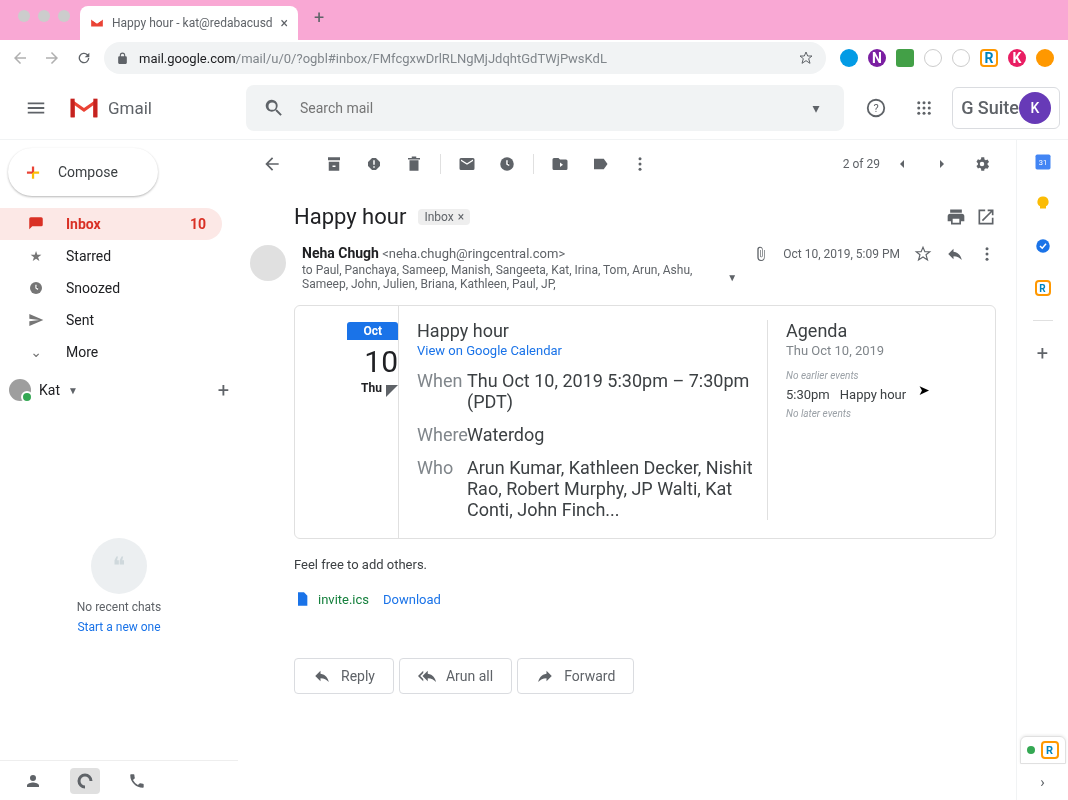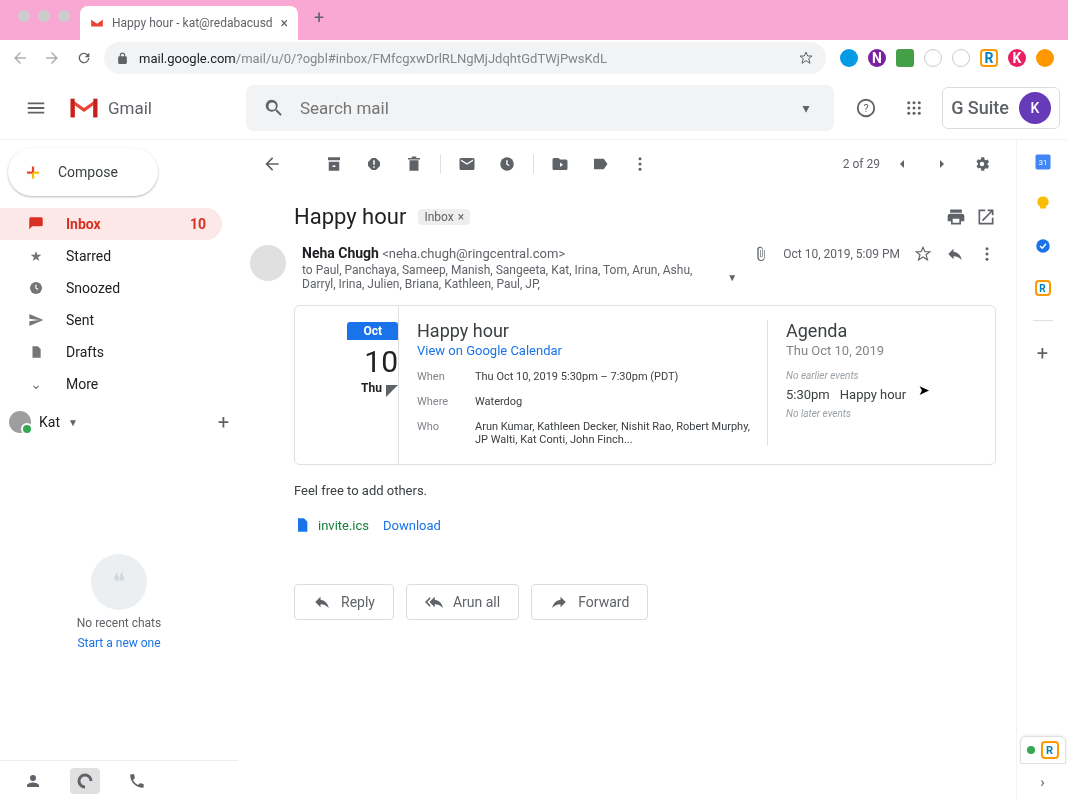--- a/index.html
+++ b/index.html
@@ -25,25 +25,25 @@
   .ext-icons span { width:18px; height:18px; display:flex; align-items:center; justify-content:center; font-size:14px; }
   .ext-circle{width:18px;height:18px;border-radius:50%;display:flex;align-items:center;justify-content:center;font-size:10px;color:#fff;font-weight:bold;}
 
   
   .gmail { display:flex; flex-direction:column; height: calc(800px - 76px); }
   .gm-header { height:64px; display:flex; align-items:center; padding:0 8px 0 16px; gap:12px; border-bottom:1px solid #f1f3f4;}
   .gm-menu{width:40px;height:40px;display:flex;align-items:center;justify-content:center;color:#5f6368;cursor:pointer;border-radius:50%;}
   .gm-logo { display:flex; align-items:center; gap:8px; font-size:17px; color:#5f6368; width:166px;}
   .gm-search { flex:1; max-width:720px; background:#f1f3f4; border-radius:8px; height:46px; display:flex; align-items:center; padding:0 6px; gap:4px; }
   .gm-search .sicon{width:44px;display:flex;justify-content:center;color:#5f6368;}
-  .gm-search input{flex:1;border:none;background:transparent;font-size:17px;outline:none;color:#5f6368;}
+  .gm-search input{flex:1;border:none;background:transparent;font-size:14px;outline:none;color:#5f6368;}
   .gm-search .drop{width:44px;display:flex;justify-content:center;color:#5f6368;cursor:pointer;}
   .gm-header-right{display:flex;align-items:center;gap:8px;margin-left:auto;}
   .hdr-icon{width:40px;height:40px;display:flex;align-items:center;justify-content:center;color:#5f6368;cursor:pointer;border-radius:50%;}
-  .gsuite{border:1px solid #dadce0;border-radius:6px;padding:4px 8px;display:flex;align-items:center;gap:10px;}
+  .gsuite{border:1px solid #dadce0;border-radius:6px;padding:4px 8px;display:flex;align-items:center;}
   .gsuite-text{font-size:18px;color:#5f6368;font-weight:500;}
   .avatar{width:32px;height:32px;border-radius:50%;background:#673ab7;color:#fff;display:flex;align-items:center;justify-content:center;font-weight:500;}
 
   .gm-body { flex:1; display:flex; overflow:hidden; }
 
   
   .sidebar{width:238px;flex:none;display:flex;flex-direction:column;padding-top:8px;}
   .compose{margin:0 0 12px 8px;width:150px;height:48px;border-radius:24px;box-shadow:0 1px 2px rgba(0,0,0,0.2),0 1px 3px rgba(0,0,0,0.1);display:flex;align-items:center;gap:14px;padding-left:14px;font-size:14px;color:#3c4043;cursor:pointer;background:#fff;}
   .compose .plus{font-size:22px;font-weight:bold;background:linear-gradient(135deg,#4285f4 25%,#ea4335 25% 50%,#fbbc05 50% 75%,#34a853 75%);-webkit-background-clip:text;color:transparent;}
   .nav-item{height:32px;border-radius:0 16px 16px 0;margin-right:16px;display:flex;align-items:center;padding-left:26px;gap:20px;color:#202124;cursor:pointer;font-size:14px;}
@@ -83,33 +83,33 @@
   .invite-card{border:1px solid #e0e0e0;border-radius:6px;margin-top:14px;display:flex;overflow:hidden;}
   .cal-badge{width:104px;display:flex;flex-direction:column;align-items:flex-end;padding:16px 0;border-right:1px solid #e0e0e0;}
   .cal-month{background:#1a73e8;color:#fff;font-size:12px;font-weight:bold;padding:2px 16px;border-radius:3px 3px 0 0;}
   .cal-day{font-size:30px;font-weight:400;margin-top:4px;}
   .cal-dow{font-size:12px;font-weight:bold;margin-top:2px;display:flex;align-items:center;gap:4px;}
   .cal-dow .corner{display:inline-block;border-width:6px;border-style:solid;border-color:#5f6368 transparent transparent #5f6368;transform:translateY(3px);}
   .invite-body{flex:1;padding:14px 18px 18px;display:flex;}
   .invite-left{flex:1;padding-right:14px;}
   .invite-title{font-size:18px;color:#3c4043;margin-bottom:2px;}
   .invite-link{color:#1a73e8;font-size:13px;cursor:pointer;}
-  .kv{display:flex;gap:12px;margin-top:12px;font-size:11px;}
+  .kv{display:flex;gap:4px;margin-top:12px;font-size:18px;}
   .kv .k{width:46px;color:#80868b;}
   .kv .v{flex:1;color:#3c4043;}
   .invite-right{width:210px;border-left:1px solid #e0e0e0;padding-left:18px;}
   .agenda-title{font-size:18px;color:#3c4043;}
   .agenda-date{font-size:13px;color:#80868b;margin-top:2px;}
   .agenda-empty{font-style:italic;color:#9aa0a6;font-size:10px;margin-top:12px;}
   .agenda-event{display:flex;gap:10px;font-size:13px;color:#3c4043;margin-top:6px;}
   .body-text{margin-top:18px;font-size:13px;color:#3c4043;}
   .attach{margin-top:18px;display:flex;align-items:center;gap:8px;font-size:13px;}
   .attach .fileico{color:#1a73e8;}
   .attach a{color:#1a73e8;text-decoration:none;margin-left:6px;}
-  .reply-row{display:flex;gap:12px;margin-top:50px;}
+  .reply-row{display:flex;gap:5px;margin-top:50px;}
   .reply-btn{border:1px solid #dadce0;border-radius:4px;padding:8px 18px;display:flex;align-items:center;gap:10px;color:#5f6368;font-size:14px;cursor:pointer;background:#fff;}
 
   
   .right-rail{width:52px;flex:none;border-left:1px solid #f1f3f4;display:flex;flex-direction:column;align-items:center;padding-top:12px;gap:22px;}
   .rail-icon{width:20px;height:20px;display:flex;align-items:center;justify-content:center;font-size:15px;cursor:pointer;}
   .rail-sep{width:20px;height:1px;background:#e0e0e0;}
   .rail-bottom{margin-top:auto;margin-bottom:8px;display:flex;flex-direction:column;align-items:center;gap:8px;}
   .rc-widget{display:flex;align-items:center;gap:6px;border:1px solid #e0e0e0;border-radius:6px 6px 0 0;padding:4px 6px;box-shadow:0 -1px 3px rgba(0,0,0,0.08);}
   .green-dot{width:8px;height:8px;border-radius:50%;background:#34a853;}
 
@@ -280,28 +280,20 @@
           </span>
         <span>Snoozed</span>
       </div>
       <div class="nav-item">
         <span class="ico">
             <svg width="16" height="16" viewBox="0 0 24 24">
               <path fill="currentColor" d="M2 21l21-9L2 3v7l15 2-15 2z"></path>
             </svg>
           </span>
         <span>Sent</span>
-      </div>
-      <div class="nav-item">
-        <span class="ico">
-            <svg width="14" height="16" viewBox="0 0 24 24">
-              <path fill="currentColor" d="M6 2h9l5 5v15H6z"></path>
-            </svg>
-          </span>
-        <span>Drafts</span>
       </div>
       <div class="nav-item">
         <span class="ico">⌄</span>
         <span>More</span>
       </div>
       <div class="user-row">
         <div class="uavatar"></div>
         <span>Kat</span>
         <span style="font-size:10px;color:#5f6368">▼</span>
         <span class="add">+</span>
@@ -426,21 +418,21 @@
         </div>
 
         <div class="sender-row">
           <div class="sender-avatar"></div>
           <div class="sender-info">
             <div class="sender-line1">
               <span class="name">Neha Chugh</span>
               <span>&lt;neha.chugh@ringcentral.com&gt;</span>
             </div>
             <div class="sender-line2">
-              <span>to Paul, Panchaya, Sameep, Manish, Sangeeta, Kat, Irina, Tom, Arun, Ashu, Darryl, Irina, Julien, Briana, Kathleen, Paul, JP,</span>
+              <span>to Paul, Panchaya, Sameep, Manish, Sangeeta, Kat, Irina, Tom, Arun, Ashu, Sameep, John, Julien, Briana, Kathleen, Paul, JP,</span>
               <span style="font-size:10px">▼</span>
             </div>
           </div>
           <div class="sender-meta">
             <span>
                 <svg width="16" height="16" viewBox="0 0 24 24">
                   <path fill="currentColor" d="M16.5 6v11a4 4 0 0 1-8 0V5a2.5 2.5 0 0 1 5 0v10a1 1 0 0 1-2 0V6h-1v9a2 2 0 0 0 4 0V5a4 4 0 0 0-8 0v12a5.5 5.5 0 0 0 11 0V6z"></path>
                 </svg>
               </span>
             <span>Oct 10, 2019, 5:09 PM</span>

